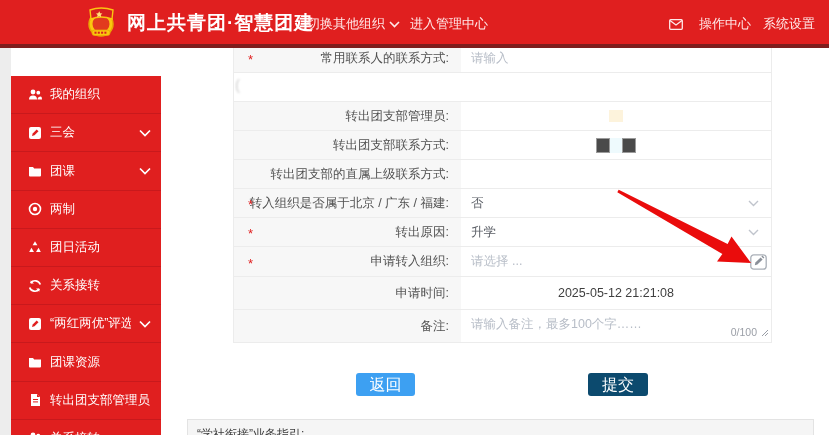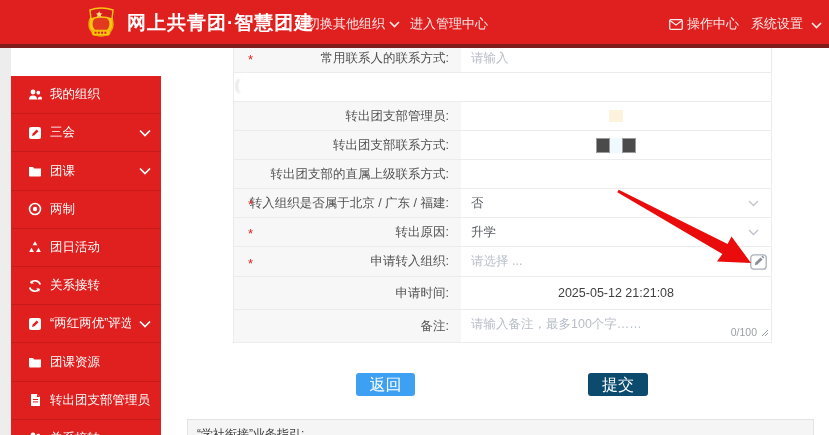--- a/index.html
+++ b/index.html
@@ -17,21 +17,21 @@
   }
   .hdr-logo { position:absolute; left:84px; top:5px; width:34px; height:34px; }
   .hdr-title {
     position:absolute; left:127px; top:10px; color:#fff; font-size:19px;
     font-weight:bold; letter-spacing:1px; white-space:nowrap;
   }
   .hdr-link { position:absolute; top:15px; color:#ffe9e9; font-size:13px; white-space:nowrap; cursor:pointer; }
   .hdr-switch { left:307px; }
   .hdr-enter  { left:410px; }
   .hdr-right-group { position:absolute; right:0; top:15px; width:160px; color:#ffe9e9; font-size:13px; white-space:nowrap; display:flex; gap:12px; align-items:center; }
-  .hdr-item { display:inline-flex; align-items:center; gap:4px; cursor:pointer; }
+  .hdr-item { display:inline-flex; align-items:center; gap:16px; cursor:pointer; }
   .chev-sm { display:inline-block; margin-left:4px; }
 
   
   .left-strip { position:absolute; left:0; top:48px; width:11px; height:387px; background:#ededed; }
   .sidebar {
     position:absolute; left:11px; top:48px; width:150px; height:381px;
     background:#e01f1f; display:flex; flex-direction:column; z-index:5;margin-top:28px;
   }
   .side-item {
     flex:1 1 auto; display:flex; align-items:center; gap:8px;

